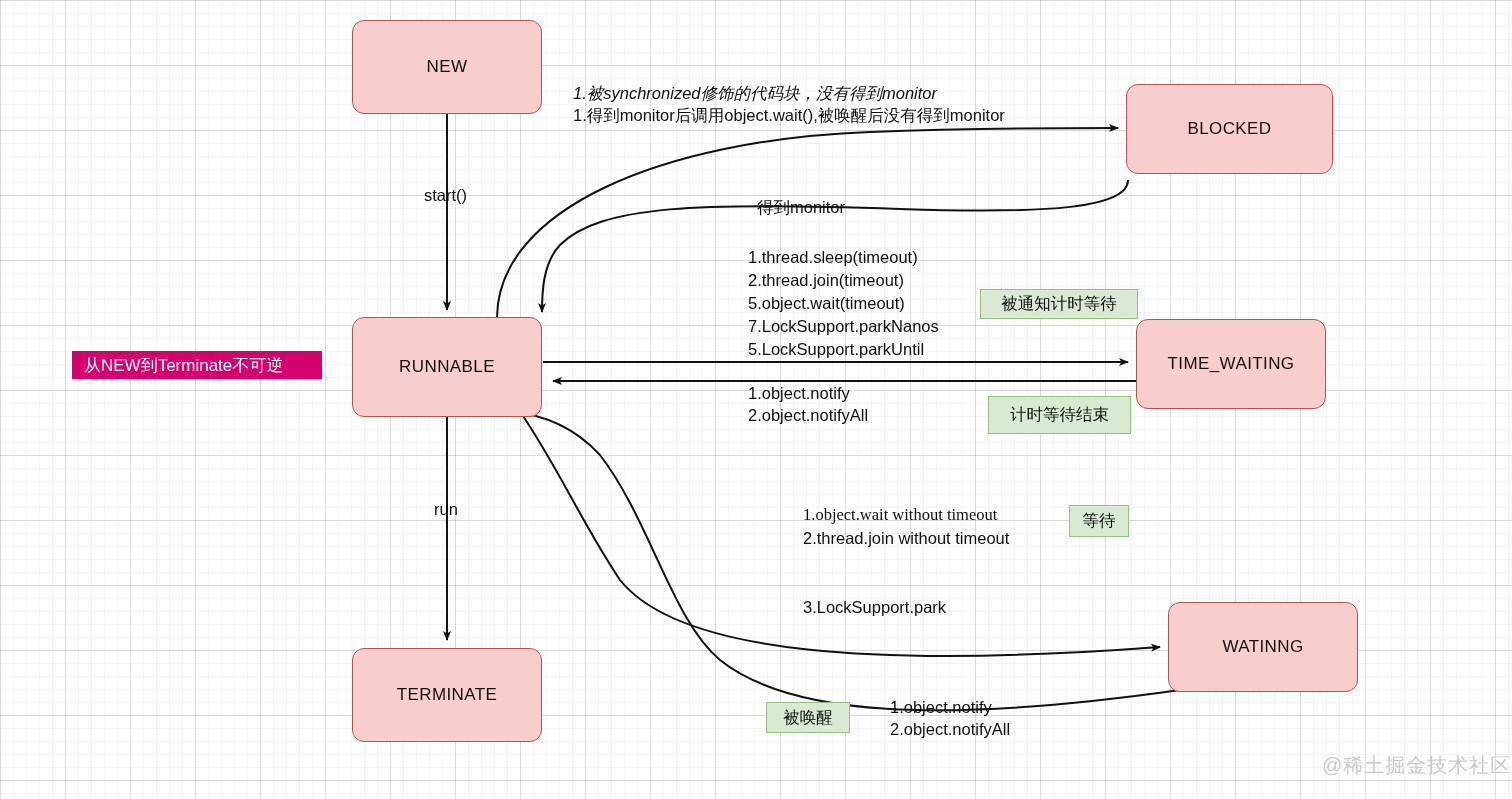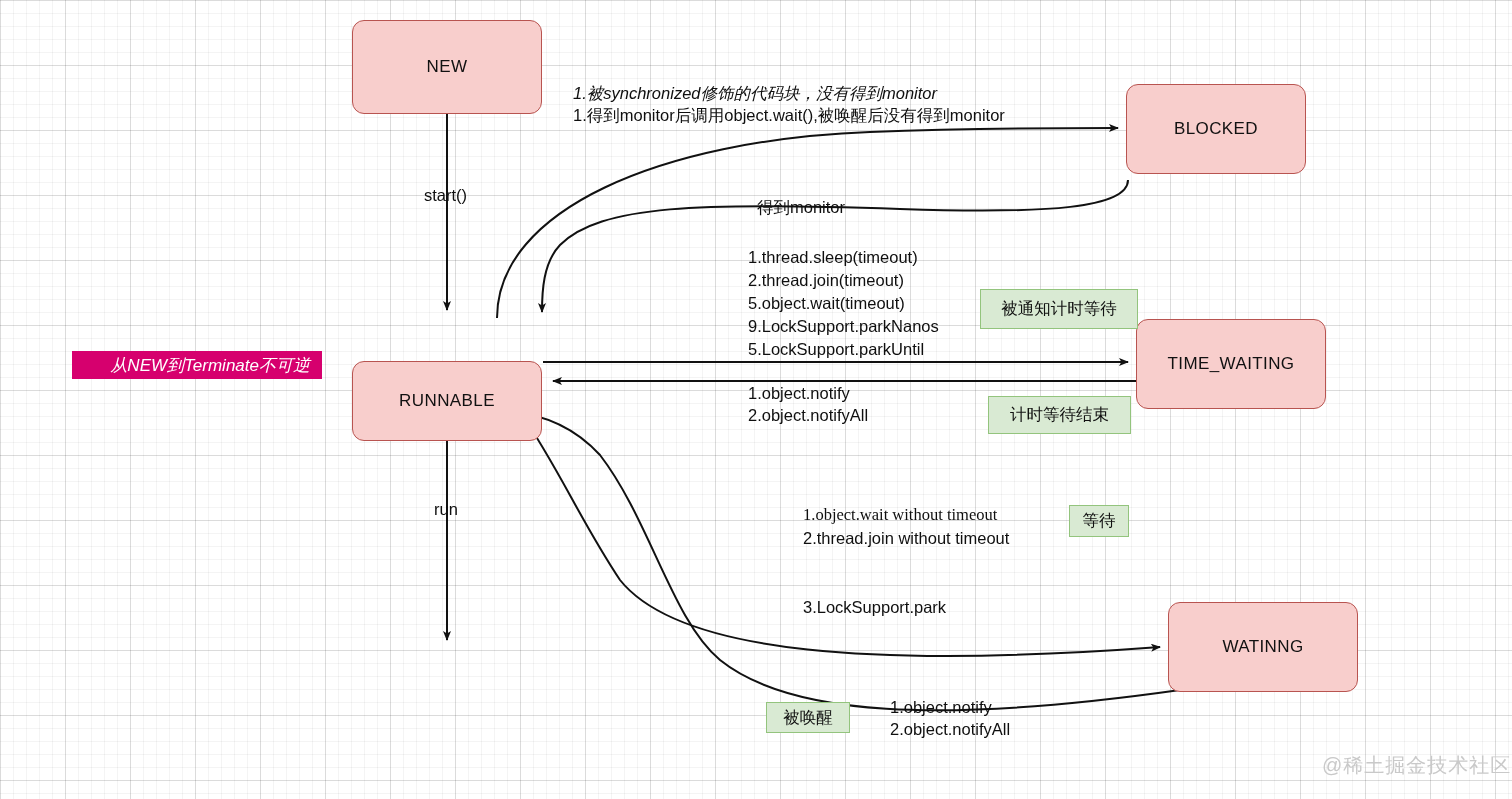--- a/index.html
+++ b/index.html
@@ -66,24 +66,23 @@
     font-family: "Liberation Sans", "DejaVu Sans", sans-serif;
   }
   .note-magenta {
     position: absolute;
     box-sizing: border-box;
     background: #d6006e;
     color: #ffffff;
     font-size: 17px;
     display: flex;
     align-items: center;
-    justify-content: flex-end;
+    justify-content: flex-start;
     padding: 4px 12px;
     font-family: "Liberation Sans", "DejaVu Sans", sans-serif;
-    font-style: italic;
   }
   .watermark {
     position: absolute;
     color: #c9c9c9;
     font-size: 20px;
     letter-spacing: 1px;
     font-family: "Liberation Sans", "DejaVu Sans", sans-serif;
   }
 </style>
 </head>
@@ -112,66 +111,69 @@
 
     <path d="M1180,690 C940,724 790,716 720,660 C672,620 650,520 600,455 C570,422 535,412 500,411" fill="none" stroke="#111111" stroke-width="2" marker-end="url(#arrow)"></path>
 
     <path d="M447,412 L447,640" fill="none" stroke="#111111" stroke-width="2" marker-end="url(#arrow)"></path>
   </svg>
 
   <div class="node" style="left:352px; top:20px; width:190px; height:94px;">
     <span>NEW</span>
   </div>
 
-  <div class="node" style="left:1126px; top:84px; width:180px; height:90px;">
+  <div class="node" style="left:1126px; top:84px; width:207px; height:90px;">
     <span>BLOCKED</span>
   </div>
 
-  <div class="node" style="left:352px; top:317px; width:190px; height:80px;margin-top:44px;">
+  <div class="node" style="left:352px; top:317px; width:190px; height:100px;">
     <span>RUNNABLE</span>
   </div>
 
   <div class="node" style="left:1168px; top:602px; width:190px; height:90px;">
     <span>WATINNG</span>
   </div>
 
   <div class="node" style="left:1136px; top:319px; width:190px; height:90px;">
     <span>TIME_WAITING</span>
   </div>
 
+  <div class="node" style="left:352px; top:648px; width:190px; height:94px;">
+    <span>TERMINATE</span>
+  </div>
 
   <div class="edge-label" style="left:424px; top:184px;">start()</div>
   <div class="edge-label" style="left:434px; top:498px;">run</div>
 
   <div class="edge-label" style="left:573px; top:82px;font-style:italic;">1.被synchronized修饰的代码块，没有得到monitor</div>
   <div class="edge-label" style="left:573px; top:104px;">1.得到monitor后调用object.wait(),被唤醒后没有得到monitor</div>
 
   <div class="edge-label" style="left:757px; top:196px;">得到monitor</div>
 
   <div class="edge-label" style="left:748px; top:246px;">1.thread.sleep(timeout)</div>
   <div class="edge-label" style="left:748px; top:269px;">2.thread.join(timeout)</div>
   <div class="edge-label" style="left:748px; top:292px;">5.object.wait(timeout)</div>
-  <div class="edge-label" style="left:748px; top:315px;">9.LockSupport.parkNanos</div>
+  <div class="edge-label" style="left:748px; top:315px;">7.LockSupport.parkNanos</div>
   <div class="edge-label" style="left:748px; top:338px;">5.LockSupport.parkUntil</div>
 
   <div class="edge-label" style="left:748px; top:382px;">1.object.notify</div>
   <div class="edge-label" style="left:748px; top:404px;">2.object.notifyAll</div>
 
   <div class="edge-label" style="left:803px; top:504px;font-family:Liberation Serif, serif;">1.object.wait without timeout</div>
   <div class="edge-label" style="left:803px; top:527px;">2.thread.join without timeout</div>
   <div class="edge-label" style="left:803px; top:549px;margin-top:47px;">3.LockSupport.park</div>
 
   <div class="edge-label" style="left:890px; top:696px;">1.object.notify</div>
   <div class="edge-label" style="left:890px; top:718px;">2.object.notifyAll</div>
 
   <div class="note-magenta" style="left:72px; top:351px; width:250px; height:28px;">
     <span>从NEW到Terminate不可逆</span>
   </div>
 
-  <div class="note-green" style="left:980px; top:289px; width:158px; height:40px;align-items:center;">
+  <div class="note-green" style="left:980px; top:289px; width:158px; height:30px;align-items:center;">
     <span>被通知计时等待</span>
   </div>
 
   <div class="note-green" style="left:988px; top:396px; width:143px; height:38px;">
     <span>计时等待结束</span>
   </div>
 
   <div class="note-green" style="left:1069px; top:505px; width:60px; height:32px;">
     <span>等待</span>
   </div>

